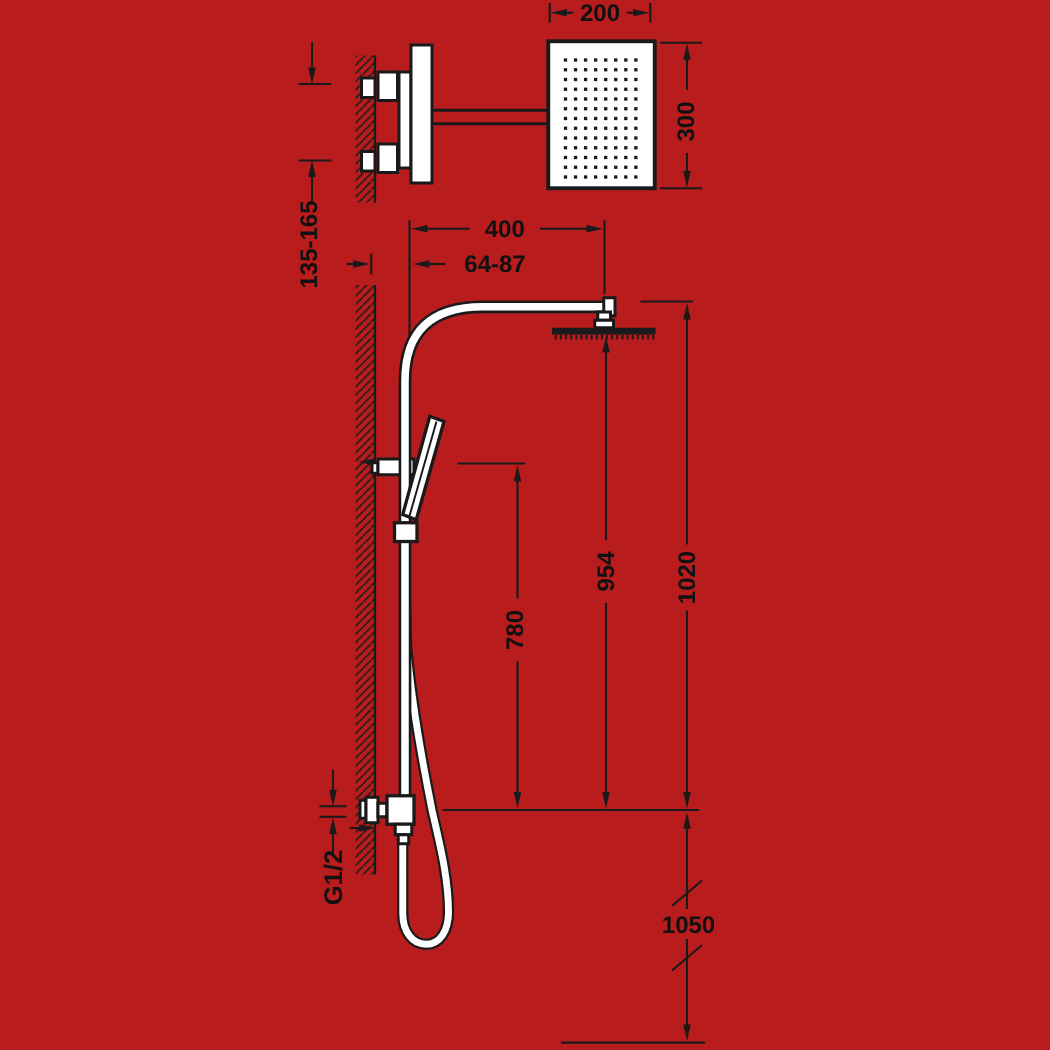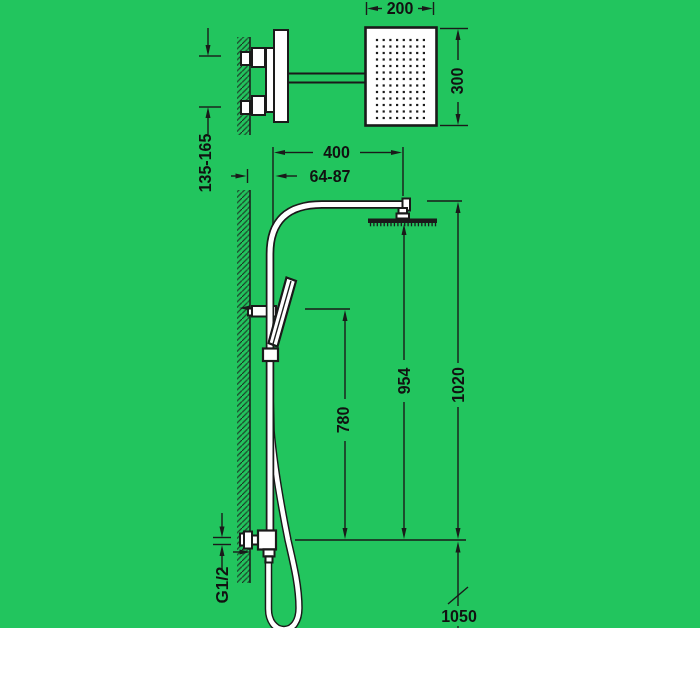--- a/index.html
+++ b/index.html
@@ -1,16 +1,16 @@
 <!DOCTYPE html>
 <html><head>
 <meta charset="utf-8">
 <style>
   html,body{margin:0;padding:0;background:#ffffff;}
-  .stage{width:700px;height:628px;background:#22c55e;position:relative;overflow:hidden;}
+  .stage{width:700px;height:700px;background:#b91c1c;position:relative;overflow:hidden;}
   svg{display:block;}
   text{font-family:"Liberation Sans", sans-serif;font-weight:bold;fill:#111111;}
   .dim-label{font-size:16px;}
   .dim-label-lg{font-size:17px;}
   .thin{stroke:#1a1a1a;stroke-width:1.4;fill:none;}
   .tick{stroke:#1a1a1a;stroke-width:1.5;fill:none;}
   .outline{stroke:#1a1a1a;stroke-width:2;fill:#ffffff;}
   .outline-h{stroke:#1a1a1a;stroke-width:2.2;fill:#ffffff;}
   .arrow{fill:#1a1a1a;stroke:none;}
   .pipe-out{stroke:#1a1a1a;fill:none;}

